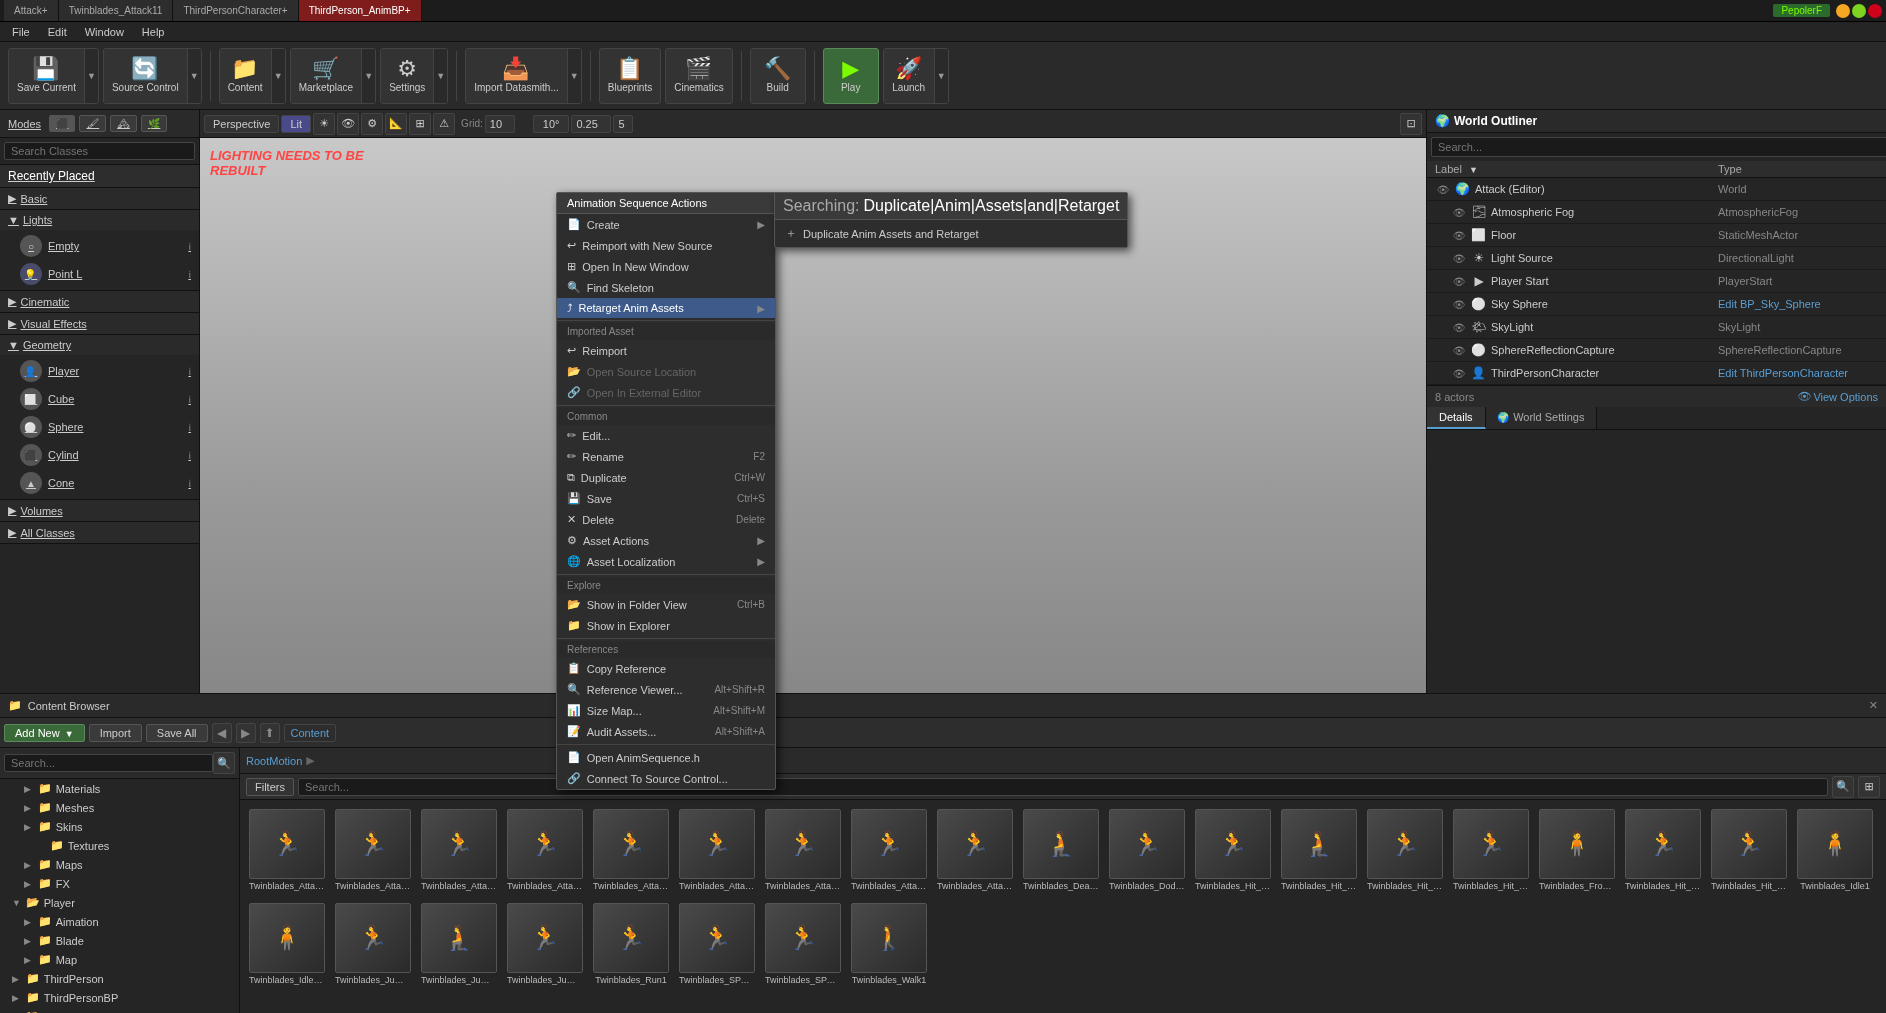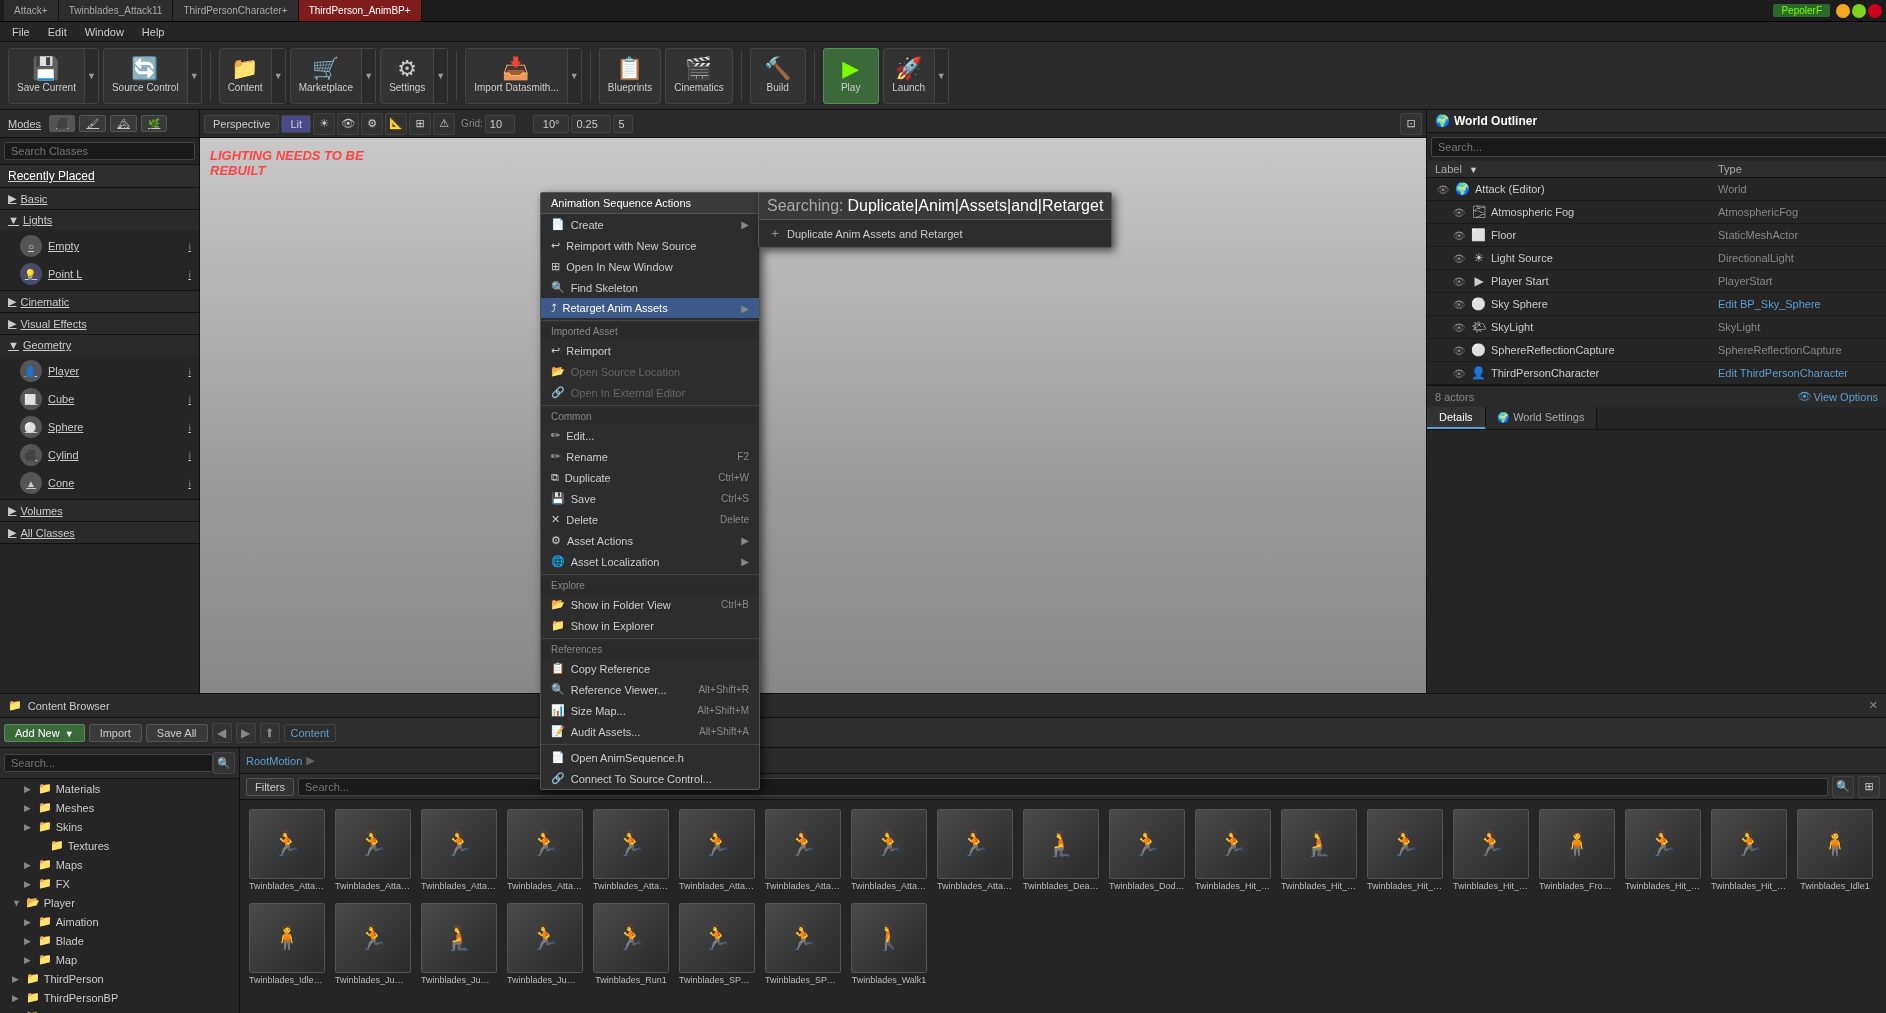--- a/index.html
+++ b/index.html
@@ -288,21 +288,21 @@
       right: 10px;
       color: #fff;
       font-size: 11px;
       text-shadow: 1px 1px 2px #000;
     }
 
     
     #context-menu-overlay {
       position: absolute;
       top: 0;
-      left: 0;
+      left: 16px;
       width: 100%;
       height: 100%;
       pointer-events: none;
       z-index: 100;
     }
 
     
     #anim-seq-menu {
       position: absolute;
       top: 82px;

